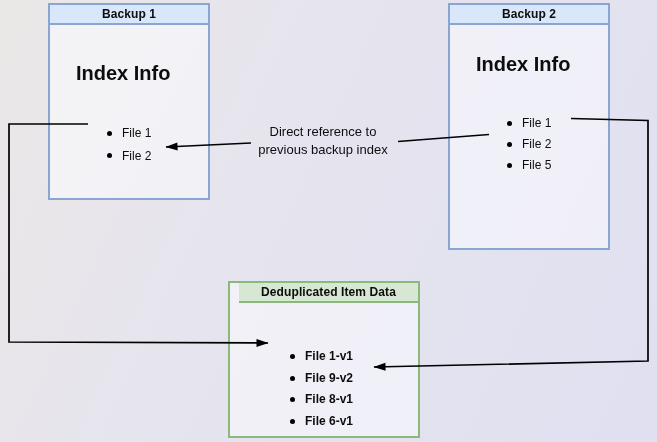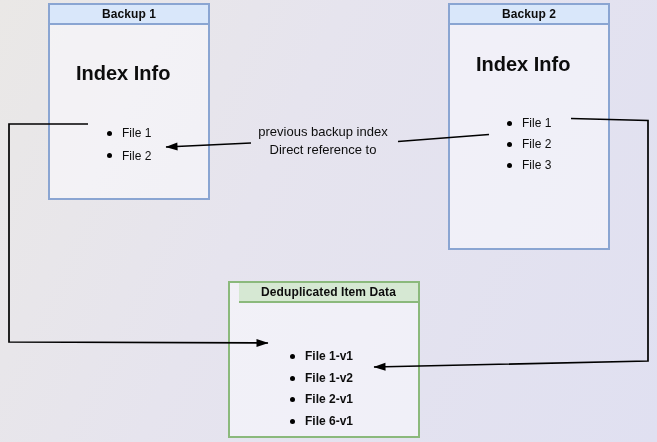--- a/index.html
+++ b/index.html
@@ -97,37 +97,37 @@
       <li>File 2</li>
     </ul>
   </div>
 
   <div class="node blue" id="backup2">
     <div class="node-header">Backup 2</div>
     <div class="body-label">Index Info</div>
     <ul class="file-list list-b2">
       <li>File 1</li>
       <li>File 2</li>
-      <li>File 3</li>
+      <li>File 5</li>
     </ul>
   </div>
 
   <div class="node green" id="dedup">
     <div class="node-header">Deduplicated Item Data</div>
     <ul class="file-list list-dedup">
       <li>File 1-v1</li>
-      <li>File 1-v2</li>
-      <li>File 2-v1</li>
+      <li>File 9-v2</li>
+      <li>File 8-v1</li>
       <li>File 6-v1</li>
     </ul>
   </div>
 
   <div class="edge-label">
+    <div>Direct reference to</div>
     <div>previous backup index</div>
-    <div>Direct reference to</div>
   </div>
 
   <svg class="edges" width="657" height="442" viewBox="0 0 657 442">
     <defs>
       <marker id="ah" markerWidth="14" markerHeight="10" refX="12.5" refY="5" orient="auto" markerUnits="userSpaceOnUse">
         <path d="M1,1 L13,5 L1,9 Z" fill="#000"></path>
       </marker>
     </defs>
 
     <polyline class="wire" points="88,124 9,124 9,342 268,343" marker-end="url(#ah)"></polyline>

